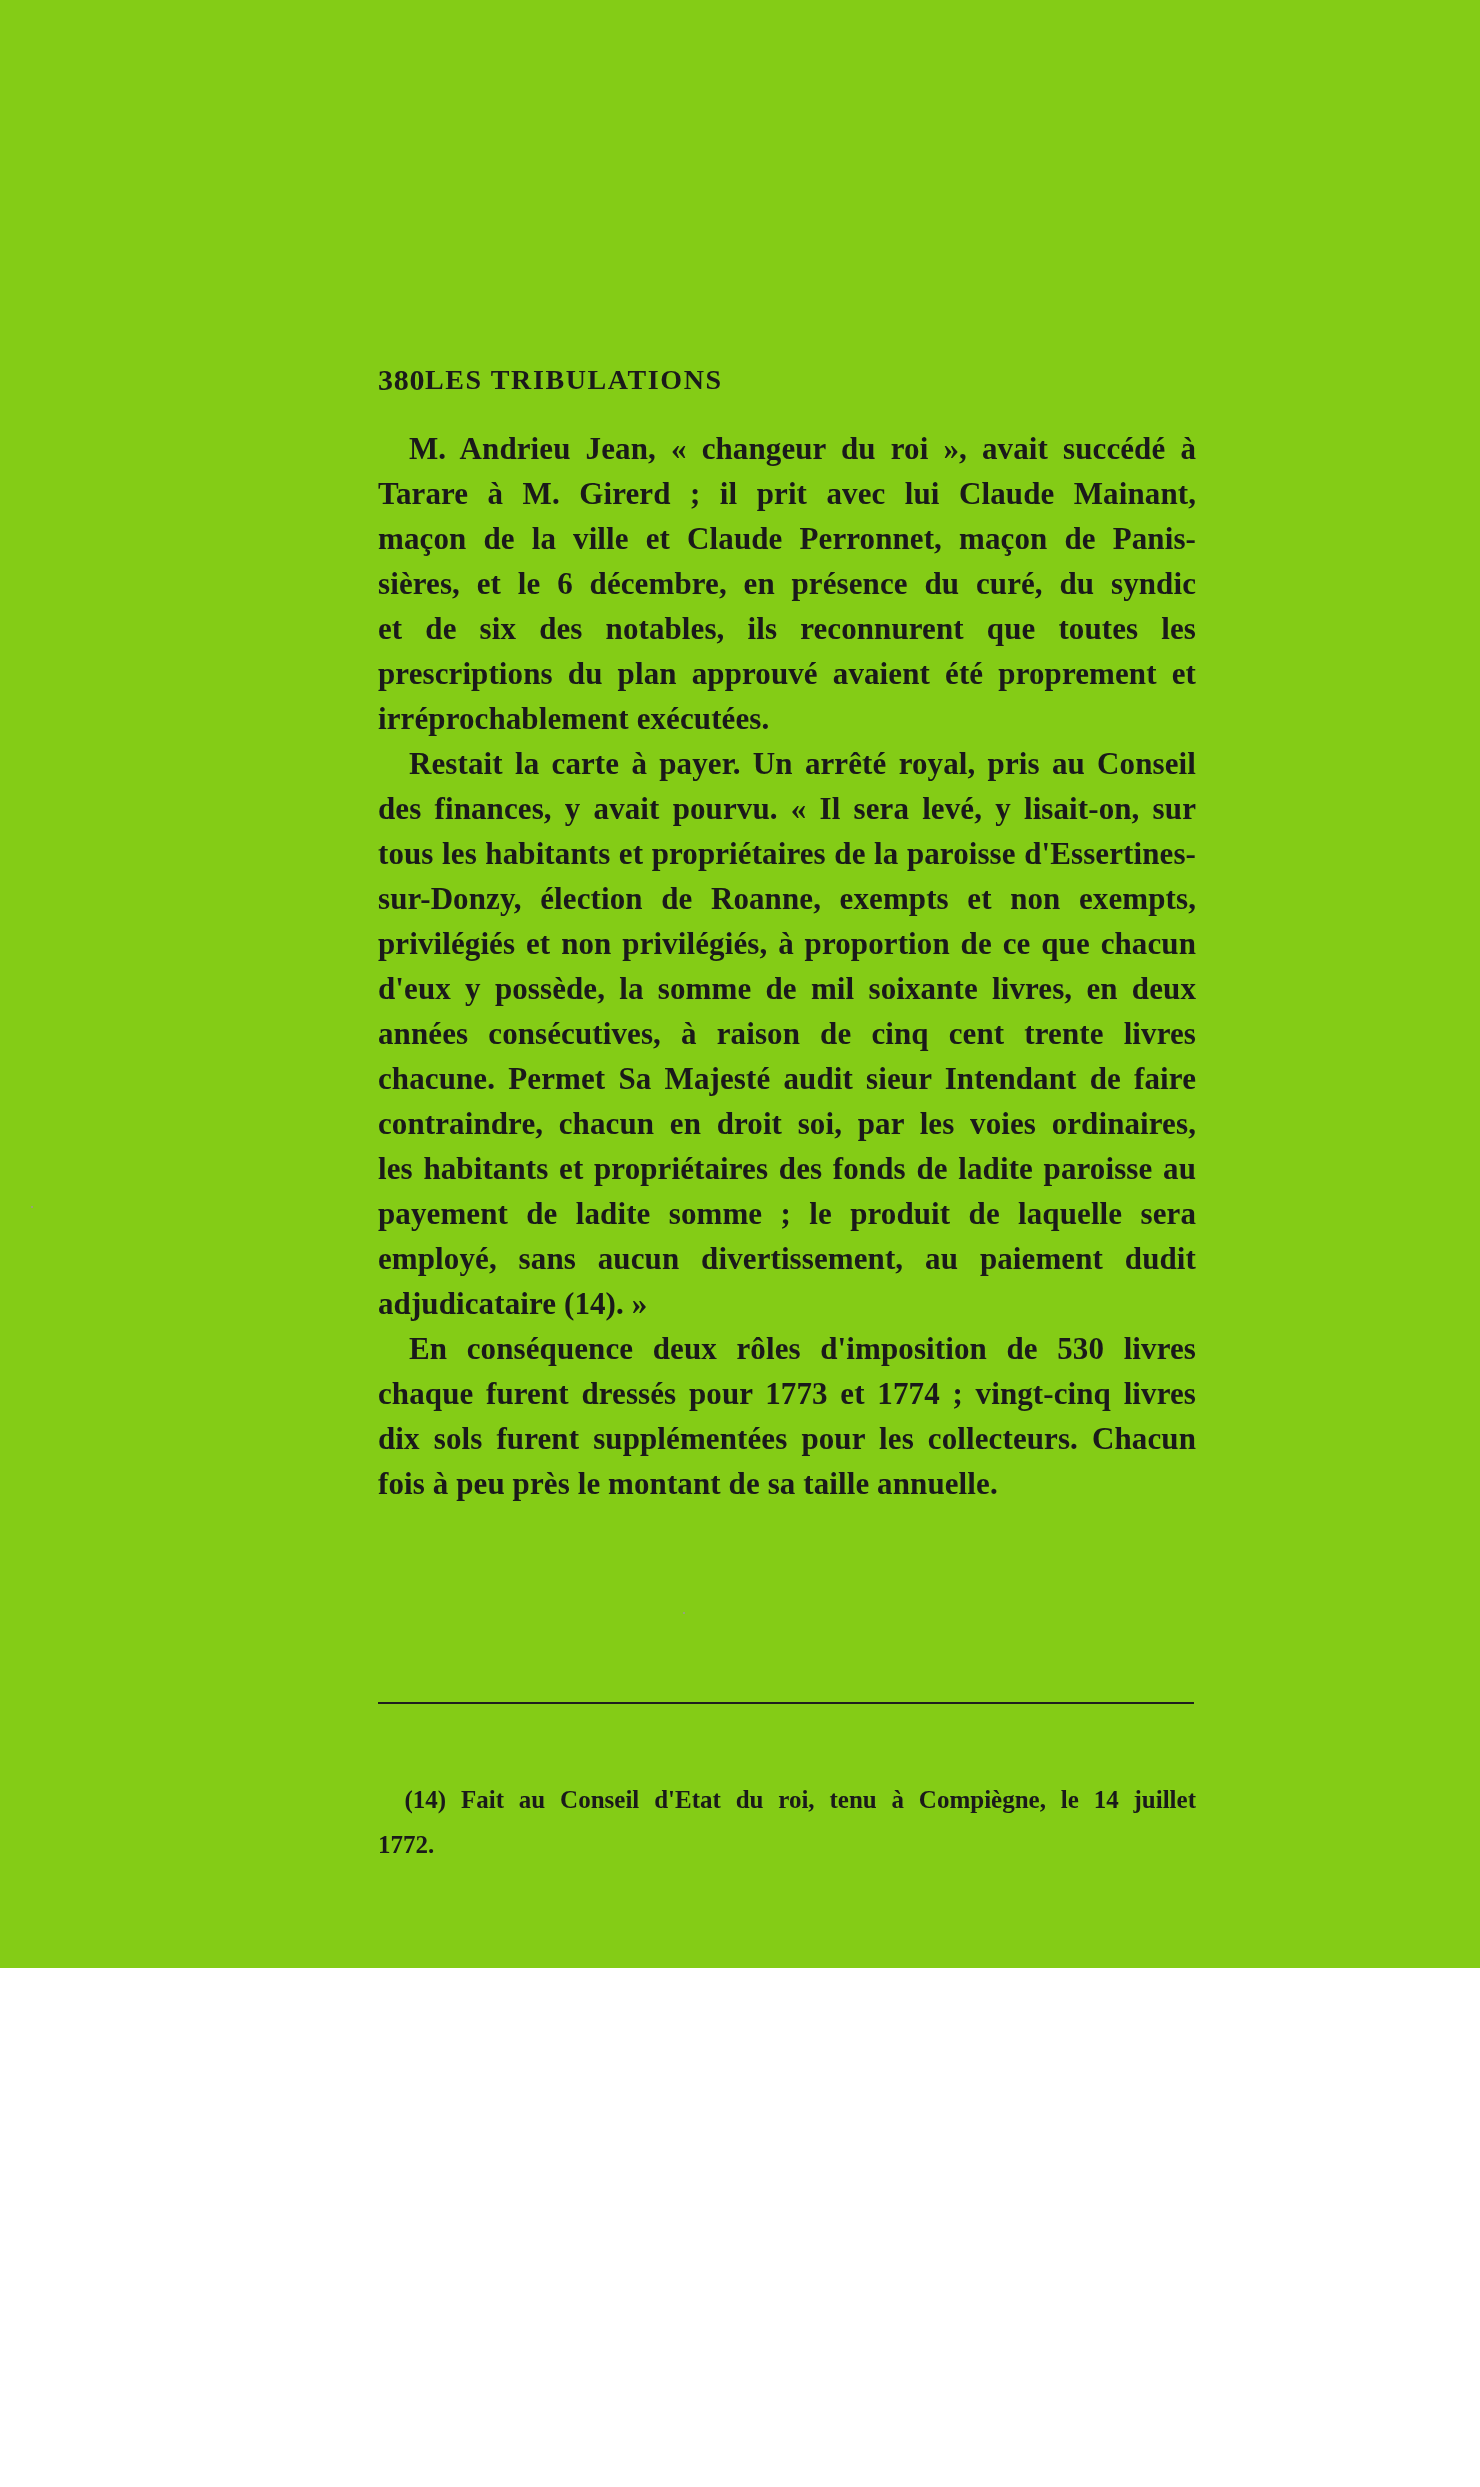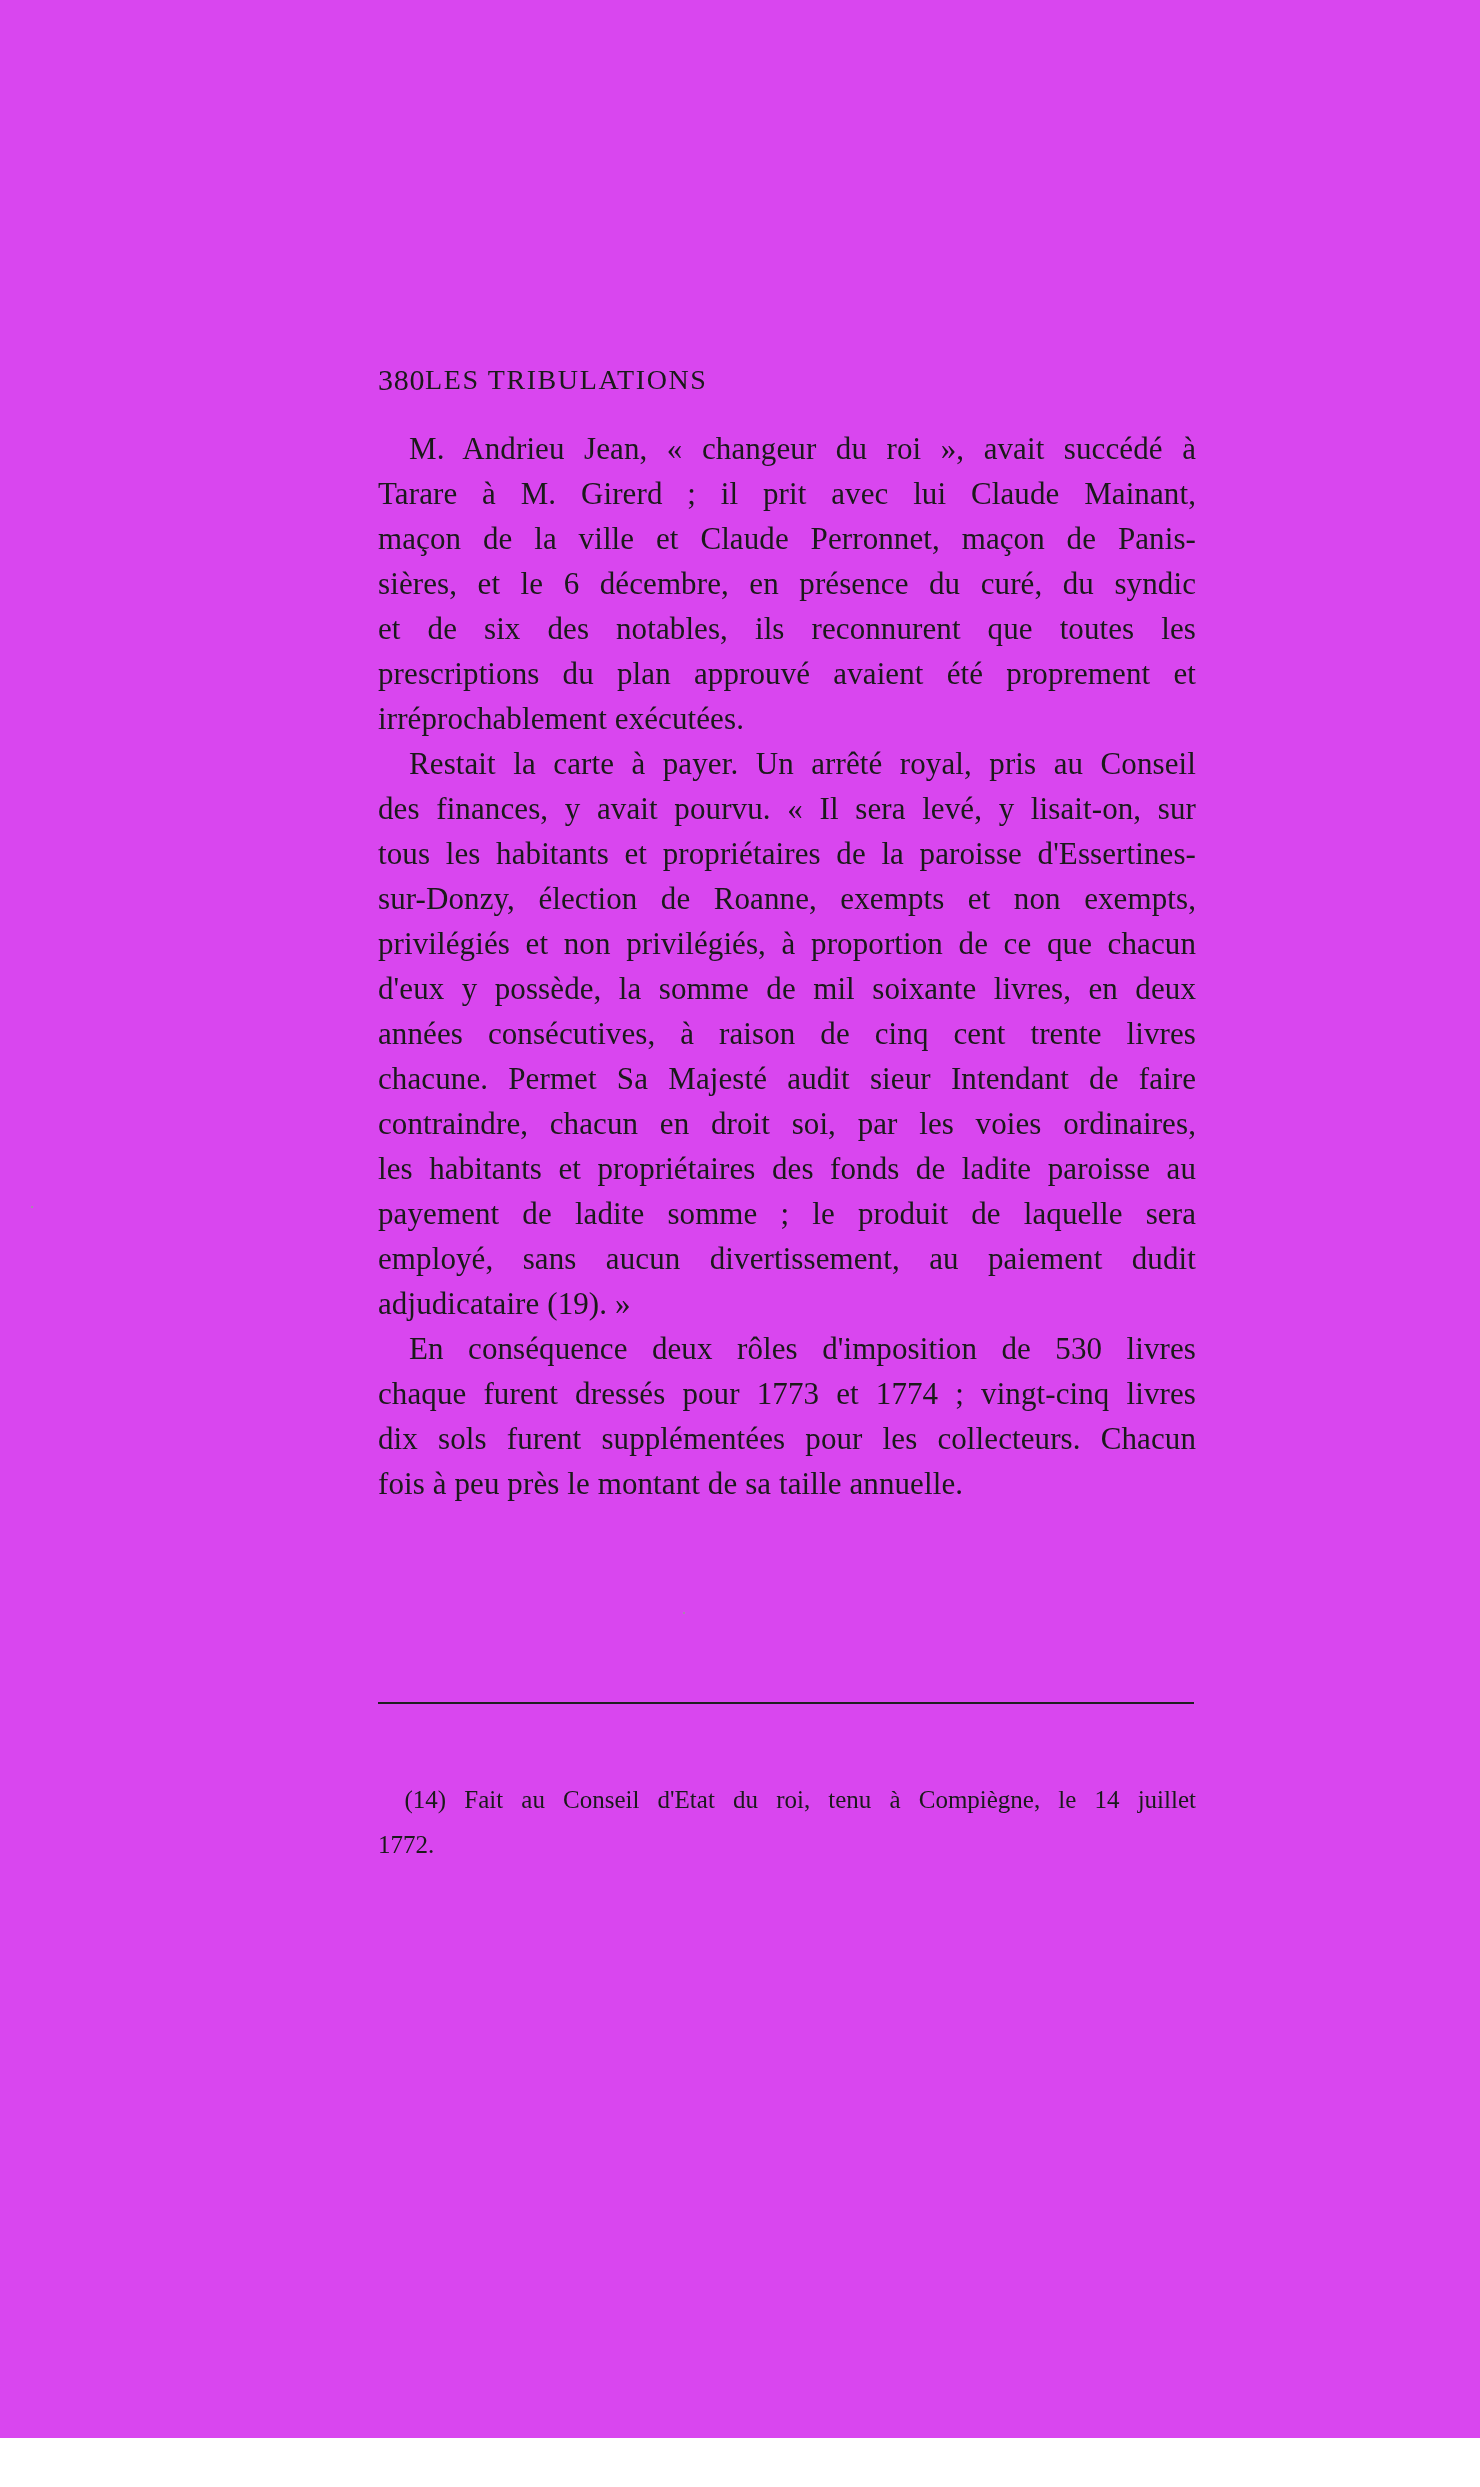--- a/index.html
+++ b/index.html
@@ -11,22 +11,23 @@
       width: 1481px;
       height: 2487px;
       position: relative;
       overflow: hidden;
       font-family: "Liberation Serif", "DejaVu Serif", serif;
       color: #1a1a1a;
     }
     .page {
       position: absolute;
       left: 0; top: 0;
-      width: 1481px; height: 2438px;
-      background: #d946ef;
+      width: 1481px; height: 1968px;
+      background: #84cc16;
+      font-weight: bold;
     }
     .running-head {
       position: absolute;
       left: 378px;
       top: 360px;
       width: 818px;
       height: 39px;
     }
     .page-number {
       position: absolute;
@@ -130,21 +131,21 @@
       <span class="line">tous les habitants et propriétaires de la paroisse d'Essertines-</span>
       <span class="line">sur-Donzy, élection de Roanne, exempts et non exempts,</span>
       <span class="line">privilégiés et non privilégiés, à proportion de ce que chacun</span>
       <span class="line">d'eux y possède, la somme de mil soixante livres, en deux</span>
       <span class="line">années consécutives, à raison de cinq cent trente livres</span>
       <span class="line">chacune. Permet Sa Majesté audit sieur Intendant de faire</span>
       <span class="line">contraindre, chacun en droit soi, par les voies ordinaires,</span>
       <span class="line">les habitants et propriétaires des fonds de ladite paroisse au</span>
       <span class="line">payement de ladite somme ; le produit de laquelle sera</span>
       <span class="line">employé, sans aucun divertissement, au paiement dudit</span>
-      <span class="line last">adjudicataire (19). »</span>
+      <span class="line last">adjudicataire (14). »</span>
     </div>
 
     <div>
       <span class="line indent">En conséquence deux rôles d'imposition de 530 livres</span>
       <span class="line">chaque furent dressés pour 1773 et 1774 ; vingt-cinq livres</span>
       <span class="line">dix sols furent supplémentées pour les collecteurs. Chacun</span>
       <span class="line last">fois à peu près le montant de sa taille annuelle.</span>
     </div>
   </div>
 

